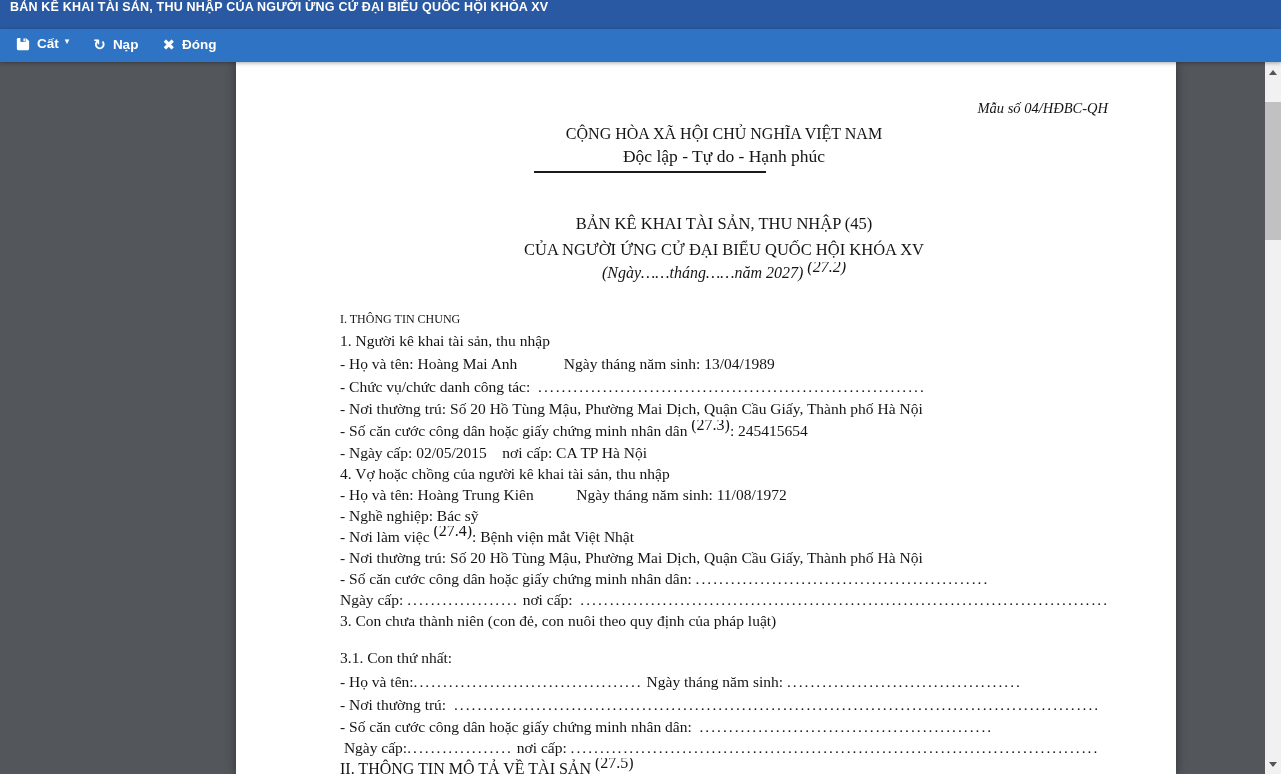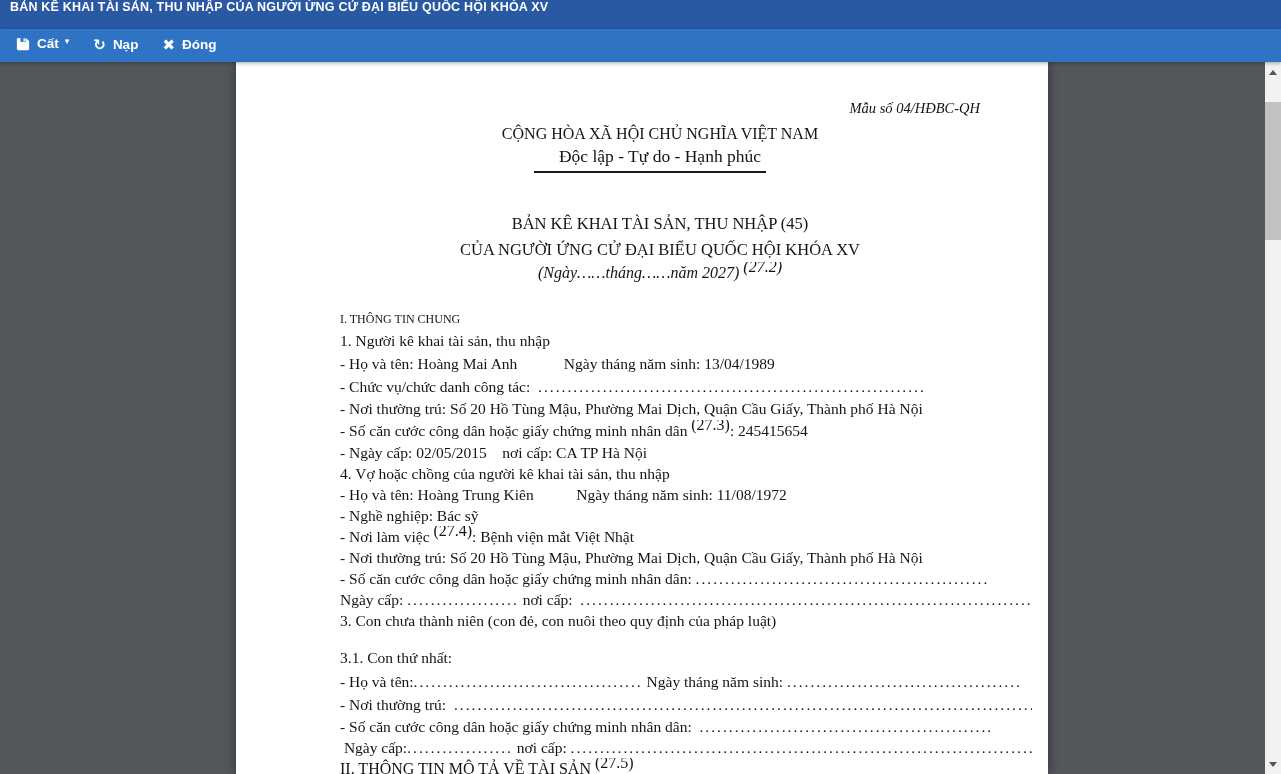--- a/index.html
+++ b/index.html
@@ -23,21 +23,21 @@
   .tbtn{
     display:flex;align-items:flex-start;gap:7px;background:transparent;border:none;
     color:#fff;font-family:"Liberation Sans","DejaVu Sans",sans-serif;
     font-size:13.5px;font-weight:600;padding:4px 12px;cursor:pointer;line-height:1;
   }
   .ticon{font-family:"DejaVu Sans",sans-serif;font-size:15px;line-height:1;font-weight:bold;}
   .caret{font-family:"DejaVu Sans",sans-serif;font-size:9px;line-height:1;margin-left:-1px;}
   
   .viewer{position:relative;height:712px;background:#53575c;overflow:hidden;}
   .page{
-    position:absolute;left:236px;top:0;width:812px;height:712px;background:#fff;
+    position:absolute;left:236px;top:0;width:940px;height:712px;background:#fff;
     box-shadow:0 0 10px rgba(0,0,0,.45);box-sizing:border-box;
     padding:36px 16px 8px 104px;
     font-family:"Liberation Serif","DejaVu Serif",serif;color:#141414;
   }
   .dline{line-height:21px;font-size:15.5px;white-space:pre;overflow:hidden;}
   .dline.b{font-weight:normal;}
   .dline.i{font-style:italic;}
   .dline.c{text-align:center;}
   .dline.r{text-align:right;}
   .dline.hdr{padding-right:52px;}

